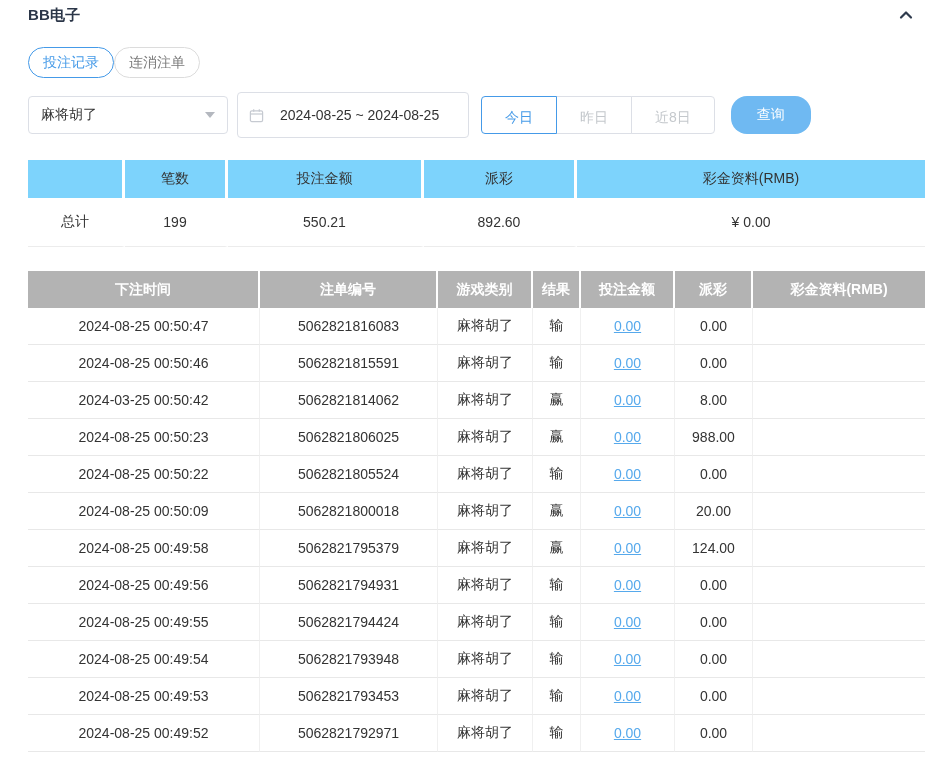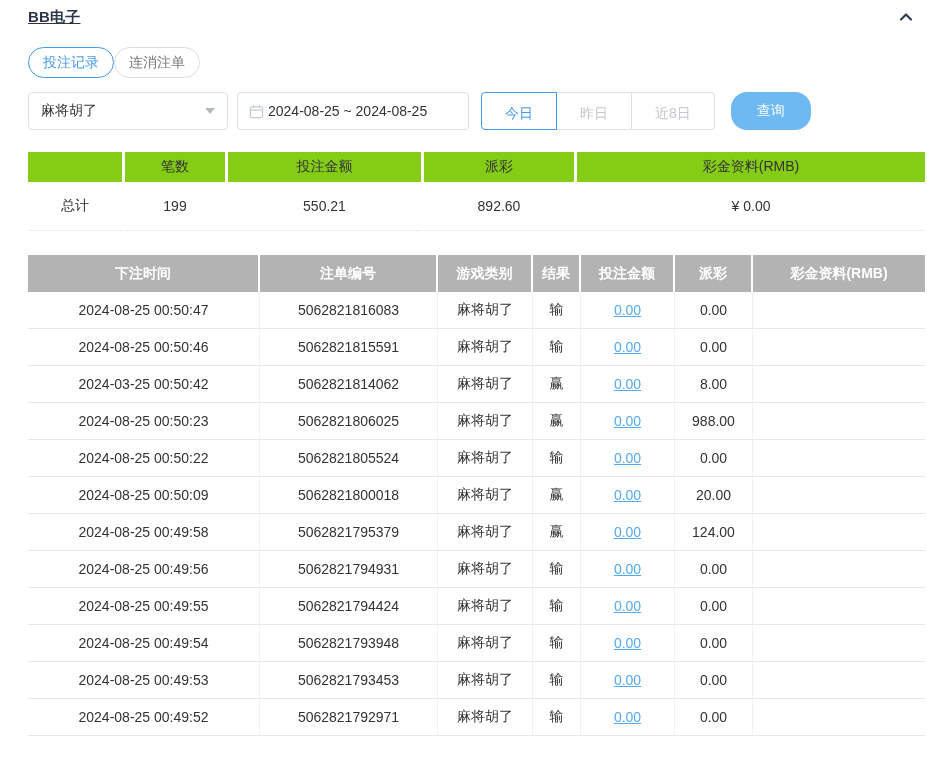--- a/index.html
+++ b/index.html
@@ -6,62 +6,62 @@
   html, body { margin: 0; padding: 0; }
   body {
     width: 927px; height: 763px; overflow: hidden;
     background: #ffffff;
     font-family: "Liberation Sans", "DejaVu Sans", sans-serif;
     color: #333333;
   }
   .page { position: relative; width: 927px; height: 763px; padding: 6px 2px 0 28px; }
 
   
-  .panel-header { display: flex; align-items: center; justify-content: space-between; padding-right: 10px; height: 22px; text-decoration: underline; }
+  .panel-header { display: flex; align-items: flex-start; justify-content: space-between; padding-right: 10px; height: 22px; }
   .panel-title { font-size: 15px; font-weight: bold; color: #2b3648; letter-spacing: .2px; }
   .collapse-btn { background: none; border: none; padding: 0; cursor: pointer; line-height: 0; }
 
   
   .tabs { margin-top: 19px; display: flex; }
   .tab {
     height: 31px; line-height: 29px; padding: 0 14px; border-radius: 16px;
     font-size: 14px; background: #fff; border: 1px solid #dcdcdc; color: #7a7a7a; cursor: pointer;
   }
   .tab.active { border-color: #459ae8; color: #459ae8; }
 
   
   .filters { margin-top: 14px; display: flex; align-items: center; }
   .select {
     width: 200px; height: 38px; border: 1px solid #dcdfe6; border-radius: 4px;
     display: flex; align-items: center; justify-content: space-between;
     padding: 0 12px; font-size: 14px; cursor: pointer; background: #fff;
   }
   .caret-down { width: 0; height: 0; border-left: 5px solid transparent; border-right: 5px solid transparent; border-top: 6px solid #b4b8bf; }
   .date-input {
-    margin-left: 9px; width: 232px; height: 38px; border: 1px solid #dcdfe6; border-radius: 4px;
-    display: flex; align-items: center; gap: 4px; padding: 0 11px; font-size: 14px; cursor: pointer; background: #fff;
+    margin-left: 9px; width: 232px; height: 46px; border: 1px solid #dcdfe6; border-radius: 4px;
+    display: flex; align-items: center; gap: 16px; padding: 0 11px; font-size: 14px; cursor: pointer; background: #fff;
   }
   .btn-group { display: flex; margin-left: 12px; }
   .btn-group .qbtn {
     height: 38px; padding: 12px 23px; font-size: 14px; background: #fff;
     border: 1px solid #dcdfe6; color: #c4c8cc; cursor: pointer; margin-left: -1px;
   }
   .btn-group .qbtn:first-child { border-radius: 4px 0 0 4px; margin-left: 0; }
   .btn-group .qbtn:last-child { border-radius: 0 4px 4px 0; }
   .btn-group .qbtn.active { border-color: #459ae8; color: #459ae8; position: relative; z-index: 1; }
   .search-btn {
     margin-left: 16px; width: 80px; height: 38px; background: #6fb9f2; color: #fff;
     border: none; border-radius: 16px; font-size: 14px; cursor: pointer;
   }
 
   
   table { border-collapse: separate; border-spacing: 0; table-layout: fixed; }
   .summary-table { margin-top: 22px; width: 897px; font-size: 14px; }
   .summary-table th {
-    background: #84cc16; height: 30px; font-weight: normal; color: #333;
+    background: #7dd3fc; height: 38px; font-weight: normal; color: #333;
     text-align: center; border-right: 3px solid #fff;
   }
   .summary-table th:last-child { border-right: none; }
   .summary-table td {
     height: 49px; text-align: center; background: #fff;
     border-right: 3px solid #fff; border-bottom: 1px solid #ececec;
   }
   .summary-table td:last-child { border-right: none; }
 
   

